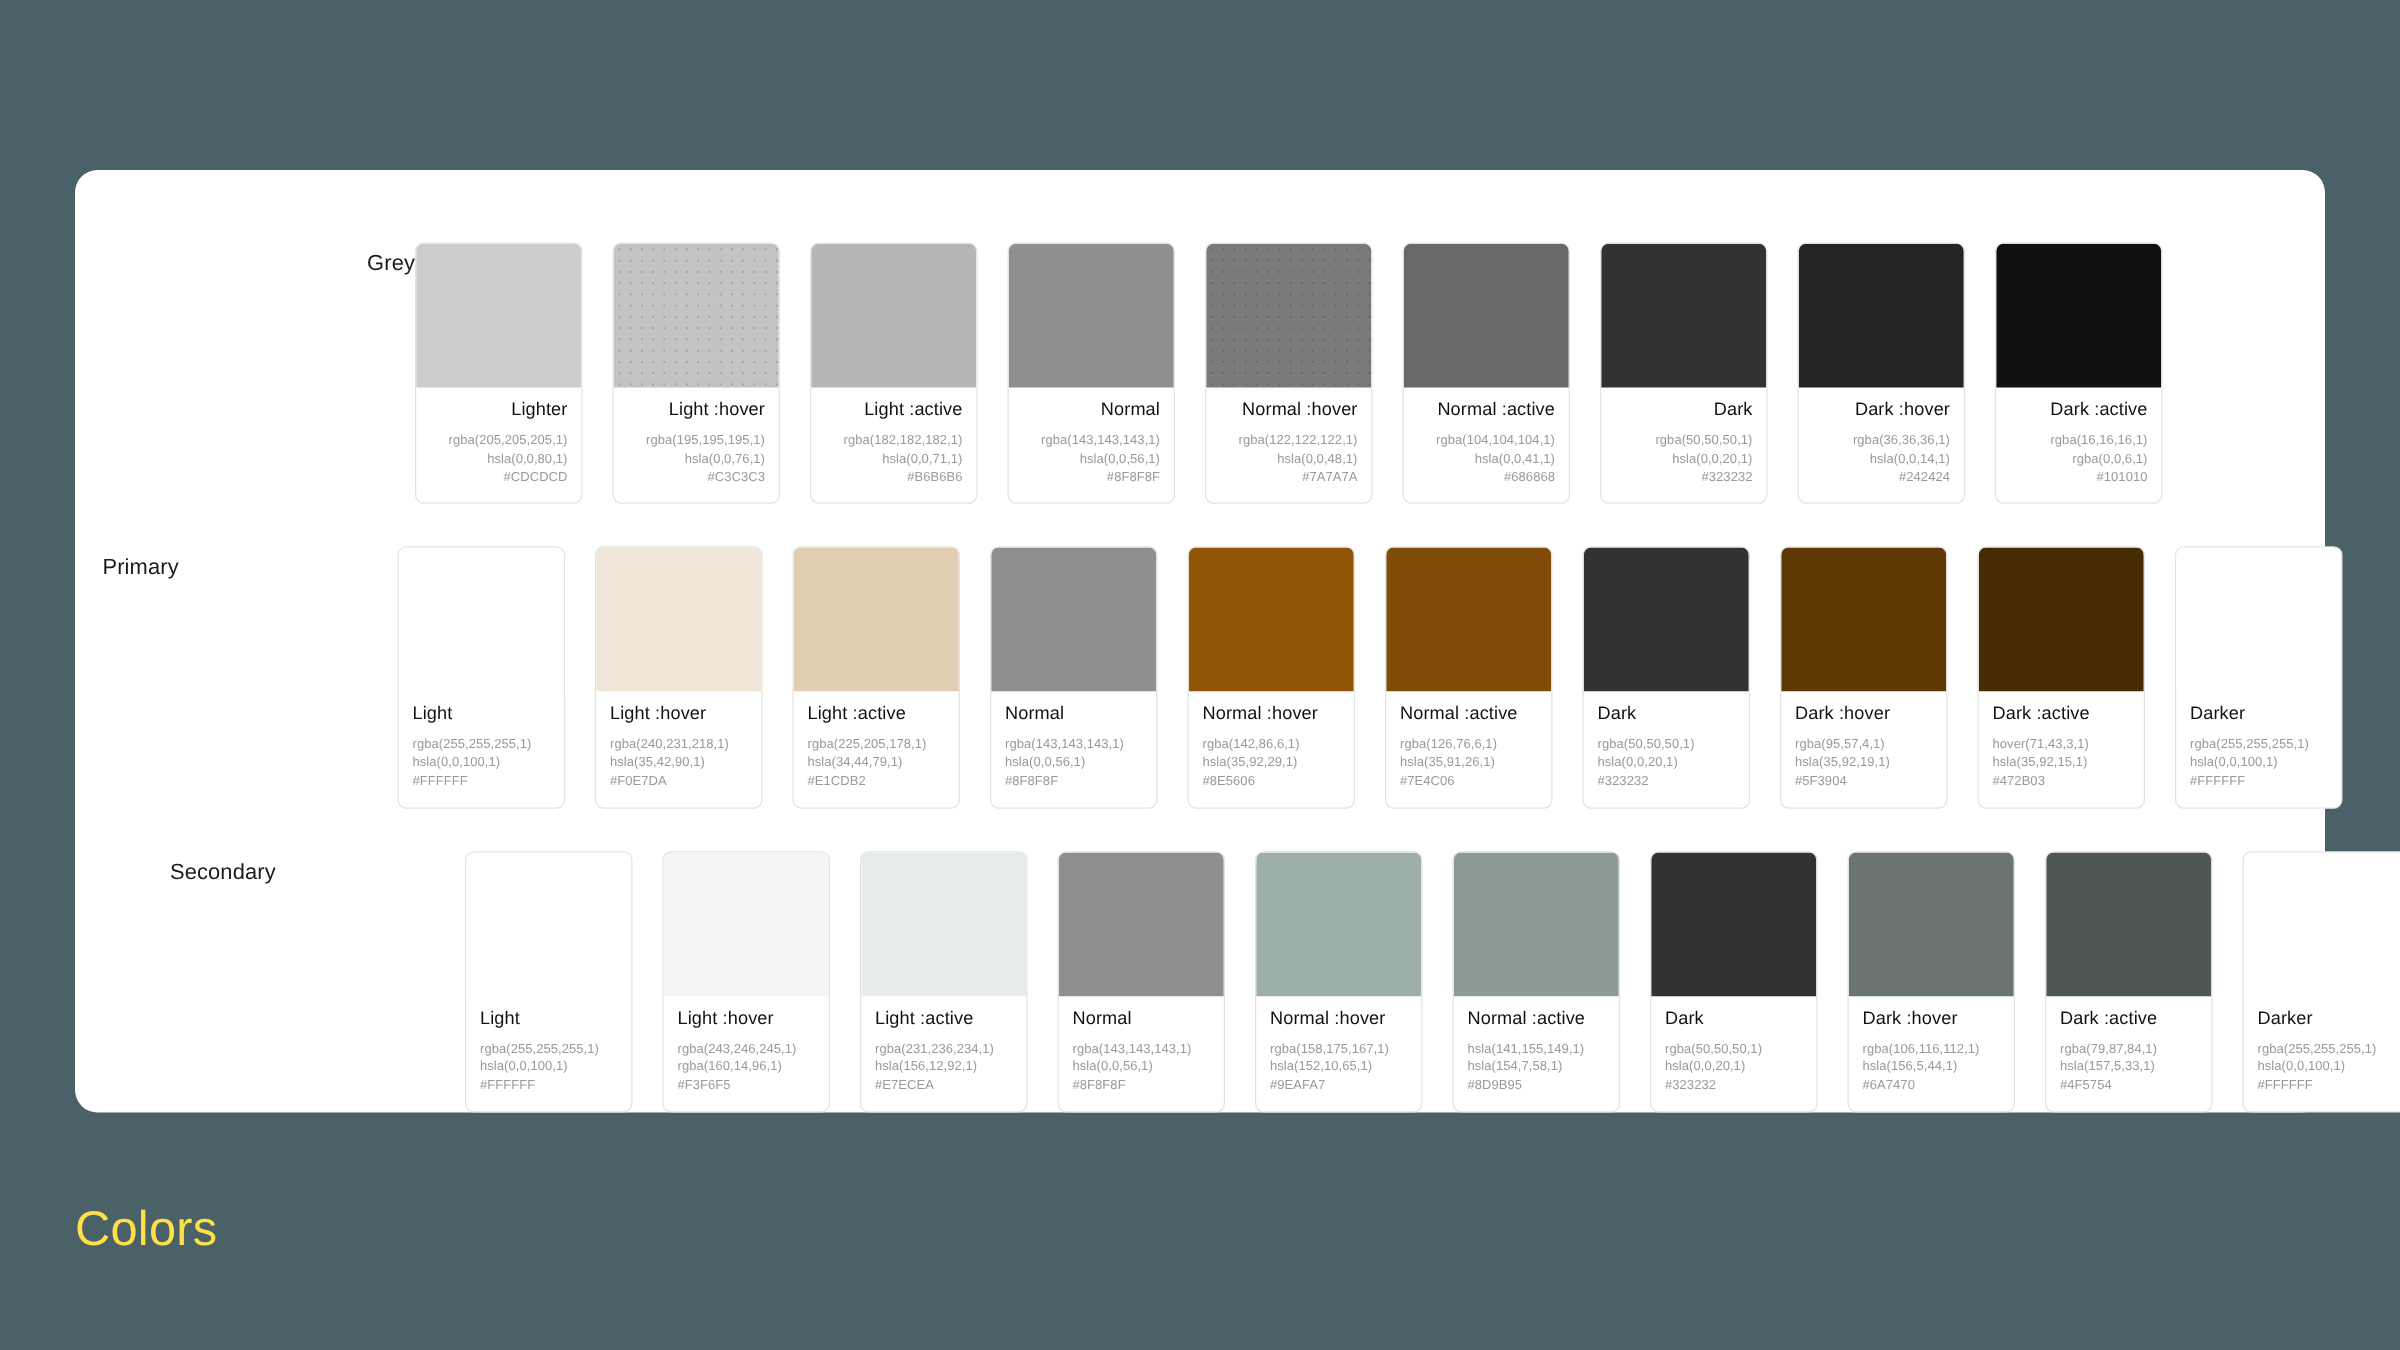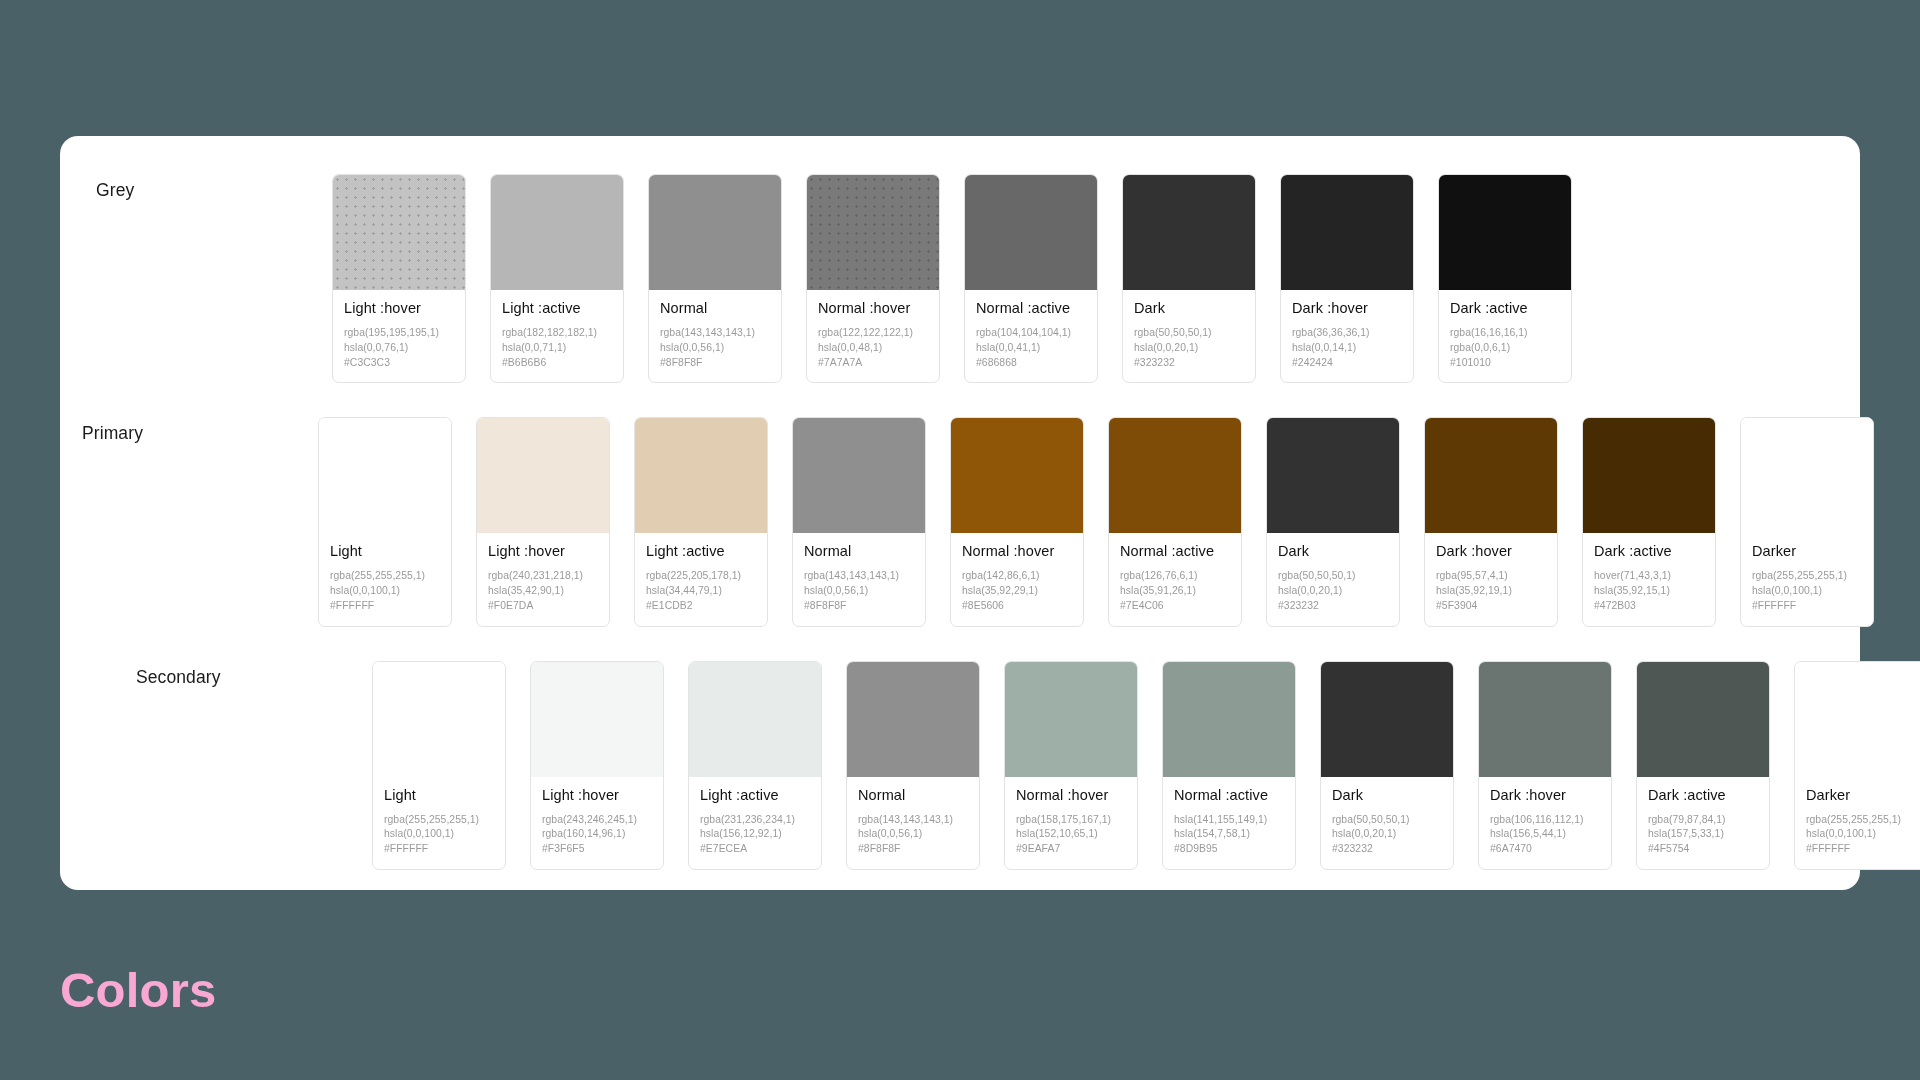--- a/index.html
+++ b/index.html
@@ -58,44 +58,53 @@
     letter-spacing:.1px;
   }
   .sw-val {
     font-size:10.4px;
     line-height:1.42;
     color:#9a9a9a;
     white-space:nowrap;
     letter-spacing:.05px;
   }
 
-  .row-grey  { margin-top:0; }
+  .row-grey  { margin-top:20px;text-align:right; }
   .row-prim  { margin-top:34px;justify-content:center; }
   .row-sec   { margin-top:34px;padding-left:40px; }
 
   .page-title {
     position:absolute;
     left:60px; top:962px;
-    font-size:49px;
-    color:#f9a8d4;
+    font-size:39px;
+    color:#fde047;
     letter-spacing:.2px;
-    font-weight:700;
+    font-weight:400;
   }
 </style>
 </head>
 <body>
 
 <div id="stage">
 
   <div class="card">
     <div class="rows" id="rows-container">
         <div class="row row-grey">
           <div class="row-label">Grey</div>
           <div class="swatches">
             <div class="swatch">
+              <div class="chip" style="background: rgb(205, 205, 205);"></div>
+              <div class="meta">
+                <div class="sw-name">Lighter</div>
+                <div class="sw-val">rgba(205,205,205,1)</div>
+                <div class="sw-val">hsla(0,0,80,1)</div>
+                <div class="sw-val">#CDCDCD</div>
+              </div>
+            </div>
+            <div class="swatch">
               <div class="chip dotted" style="background: rgb(195, 195, 195);"></div>
               <div class="meta">
                 <div class="sw-name">Light :hover</div>
                 <div class="sw-val">rgba(195,195,195,1)</div>
                 <div class="sw-val">hsla(0,0,76,1)</div>
                 <div class="sw-val">#C3C3C3</div>
               </div>
             </div>
             <div class="swatch">
               <div class="chip" style="background: rgb(182, 182, 182);"></div>

